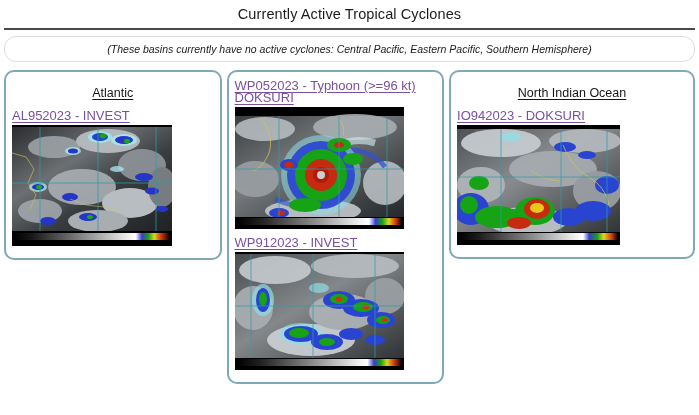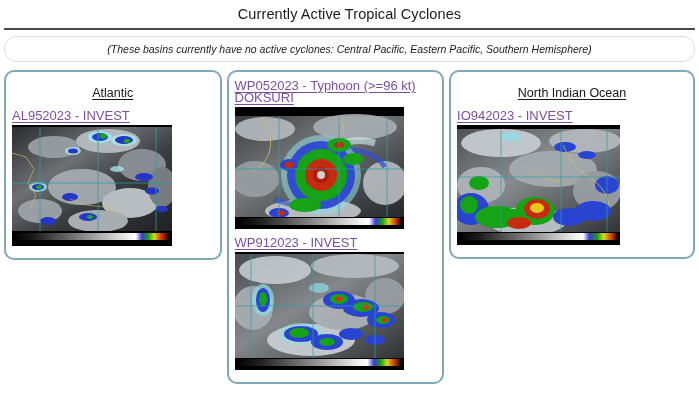--- a/index.html
+++ b/index.html
@@ -361,21 +361,21 @@
             <rect x="2" y="107" width="165" height="7" fill="url(#barGray3)"></rect>
           </svg>
         </div>
       </div>
     </div>
 
     <div class="basin-panel nio">
       <div class="basin-title">North Indian Ocean</div>
 
       <div class="storm-block">
-        <a class="storm-link">IO942023 - INVEST</a>
+        <a class="storm-link">IO942023 - DOKSURI</a>
         <div class="sat-wrap">
           <svg width="163" height="120" viewBox="0 0 163 120" xmlns="http://www.w3.org/2000/svg">
             <defs>
               <linearGradient id="ioGray" x1="0" y1="0" x2="1" y2="1">
                 <stop offset="0%" stop-color="#4e5154"></stop>
                 <stop offset="42%" stop-color="#898c8f"></stop>
                 <stop offset="72%" stop-color="#5b5e61"></stop>
                 <stop offset="100%" stop-color="#313437"></stop>
               </linearGradient>
               <linearGradient id="barGray4" x1="0" y1="0" x2="1" y2="0">

